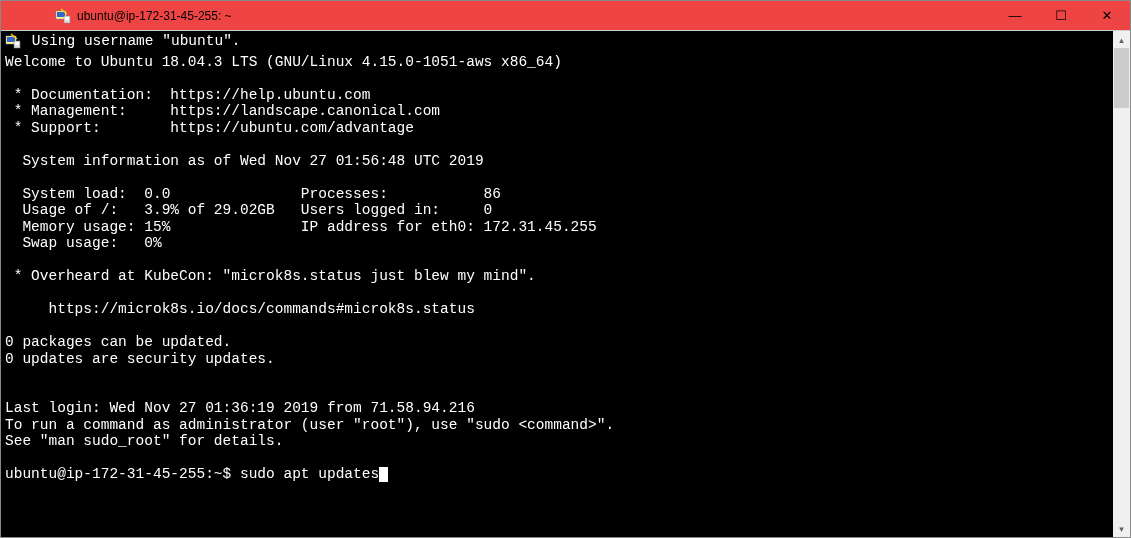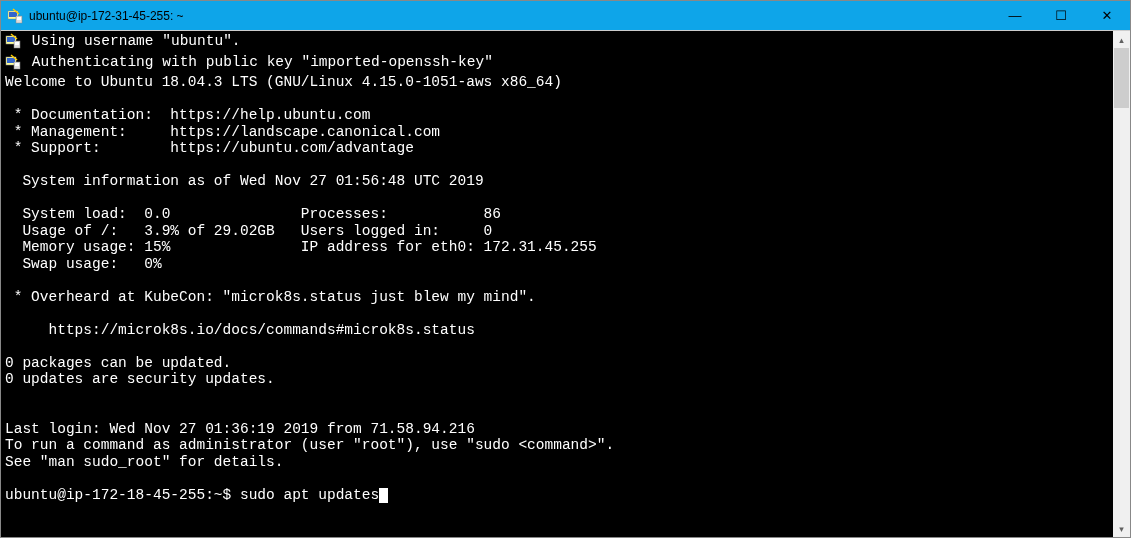--- a/index.html
+++ b/index.html
@@ -12,23 +12,24 @@
       background: #fff;
       width: 1131px;
       height: 538px;
       overflow: hidden;
       border: 1px solid #888;
     }
     .titlebar {
       display: flex;
       align-items: center;
       height: 30px;
-      background: #0ea5e9;
+      background: #ef4444;
       border-bottom: 1px solid #ccc;
       position: relative;
+      padding-left: 48px;
     }
     .titlebar-icon {
       width: 16px;
       height: 16px;
       margin: 0 6px;
       display: flex;
       align-items: center;
       justify-content: center;
     }
     .titlebar-title {
@@ -141,27 +142,21 @@
   </div>
 </div>
 
 <div class="terminal-wrapper">
   <div class="terminal"><div class="term-line"><span class="line-icon"><svg class="putty-icon-svg" viewBox="0 0 16 16">
             <rect x="1" y="3" width="10" height="8" fill="#ffff99" stroke="#888" stroke-width="0.5"></rect>
             <rect x="2" y="4" width="8" height="5" fill="#3366cc"></rect>
             <rect x="9" y="8" width="6" height="7" fill="#ddd" stroke="#888" stroke-width="0.5"></rect>
             <rect x="10" y="9" width="4" height="3" fill="#fff"></rect>
             <line x1="6" y1="1" x2="12" y2="6" stroke="#ffcc00" stroke-width="1.5"></line>
-          </svg></span><span> Using username "ubuntu".</span></div><div class="term-line"><span class="line-icon"><svg class="putty-icon-svg" viewBox="0 0 16 16">
-            <rect x="1" y="3" width="10" height="8" fill="#ffff99" stroke="#888" stroke-width="0.5"></rect>
-            <rect x="2" y="4" width="8" height="5" fill="#3366cc"></rect>
-            <rect x="9" y="8" width="6" height="7" fill="#ddd" stroke="#888" stroke-width="0.5"></rect>
-            <rect x="10" y="9" width="4" height="3" fill="#fff"></rect>
-            <line x1="6" y1="1" x2="12" y2="6" stroke="#ffcc00" stroke-width="1.5"></line>
-          </svg></span><span> Authenticating with public key "imported-openssh-key"</span></div><span>Welcome to Ubuntu 18.04.3 LTS (GNU/Linux 4.15.0-1051-aws x86_64)
+          </svg></span><span> Using username "ubuntu".</span></div><span>Welcome to Ubuntu 18.04.3 LTS (GNU/Linux 4.15.0-1051-aws x86_64)
 
  * Documentation:  https://help.ubuntu.com
  * Management:     https://landscape.canonical.com
  * Support:        https://ubuntu.com/advantage
 
   System information as of Wed Nov 27 01:56:48 UTC 2019
 
   System load:  0.0               Processes:           86
   Usage of /:   3.9% of 29.02GB   Users logged in:     0
   Memory usage: 15%               IP address for eth0: 172.31.45.255
@@ -172,19 +167,19 @@
      https://microk8s.io/docs/commands#microk8s.status
 
 0 packages can be updated.
 0 updates are security updates.
 
 
 Last login: Wed Nov 27 01:36:19 2019 from 71.58.94.216
 To run a command as administrator (user "root"), use "sudo &lt;command&gt;".
 See "man sudo_root" for details.
 </span>
-<span>ubuntu@ip-172-18-45-255:~$ </span><span>sudo apt updates</span><span class="cursor"></span></div>
+<span>ubuntu@ip-172-31-45-255:~$ </span><span>sudo apt updates</span><span class="cursor"></span></div>
   <div class="scrollbar">
     <div class="scrollbar-arrow up">▴</div>
     <div class="scrollbar-thumb"></div>
     <div class="scrollbar-arrow down">▾</div>
   </div>
 </div>
 
 </body></html>

